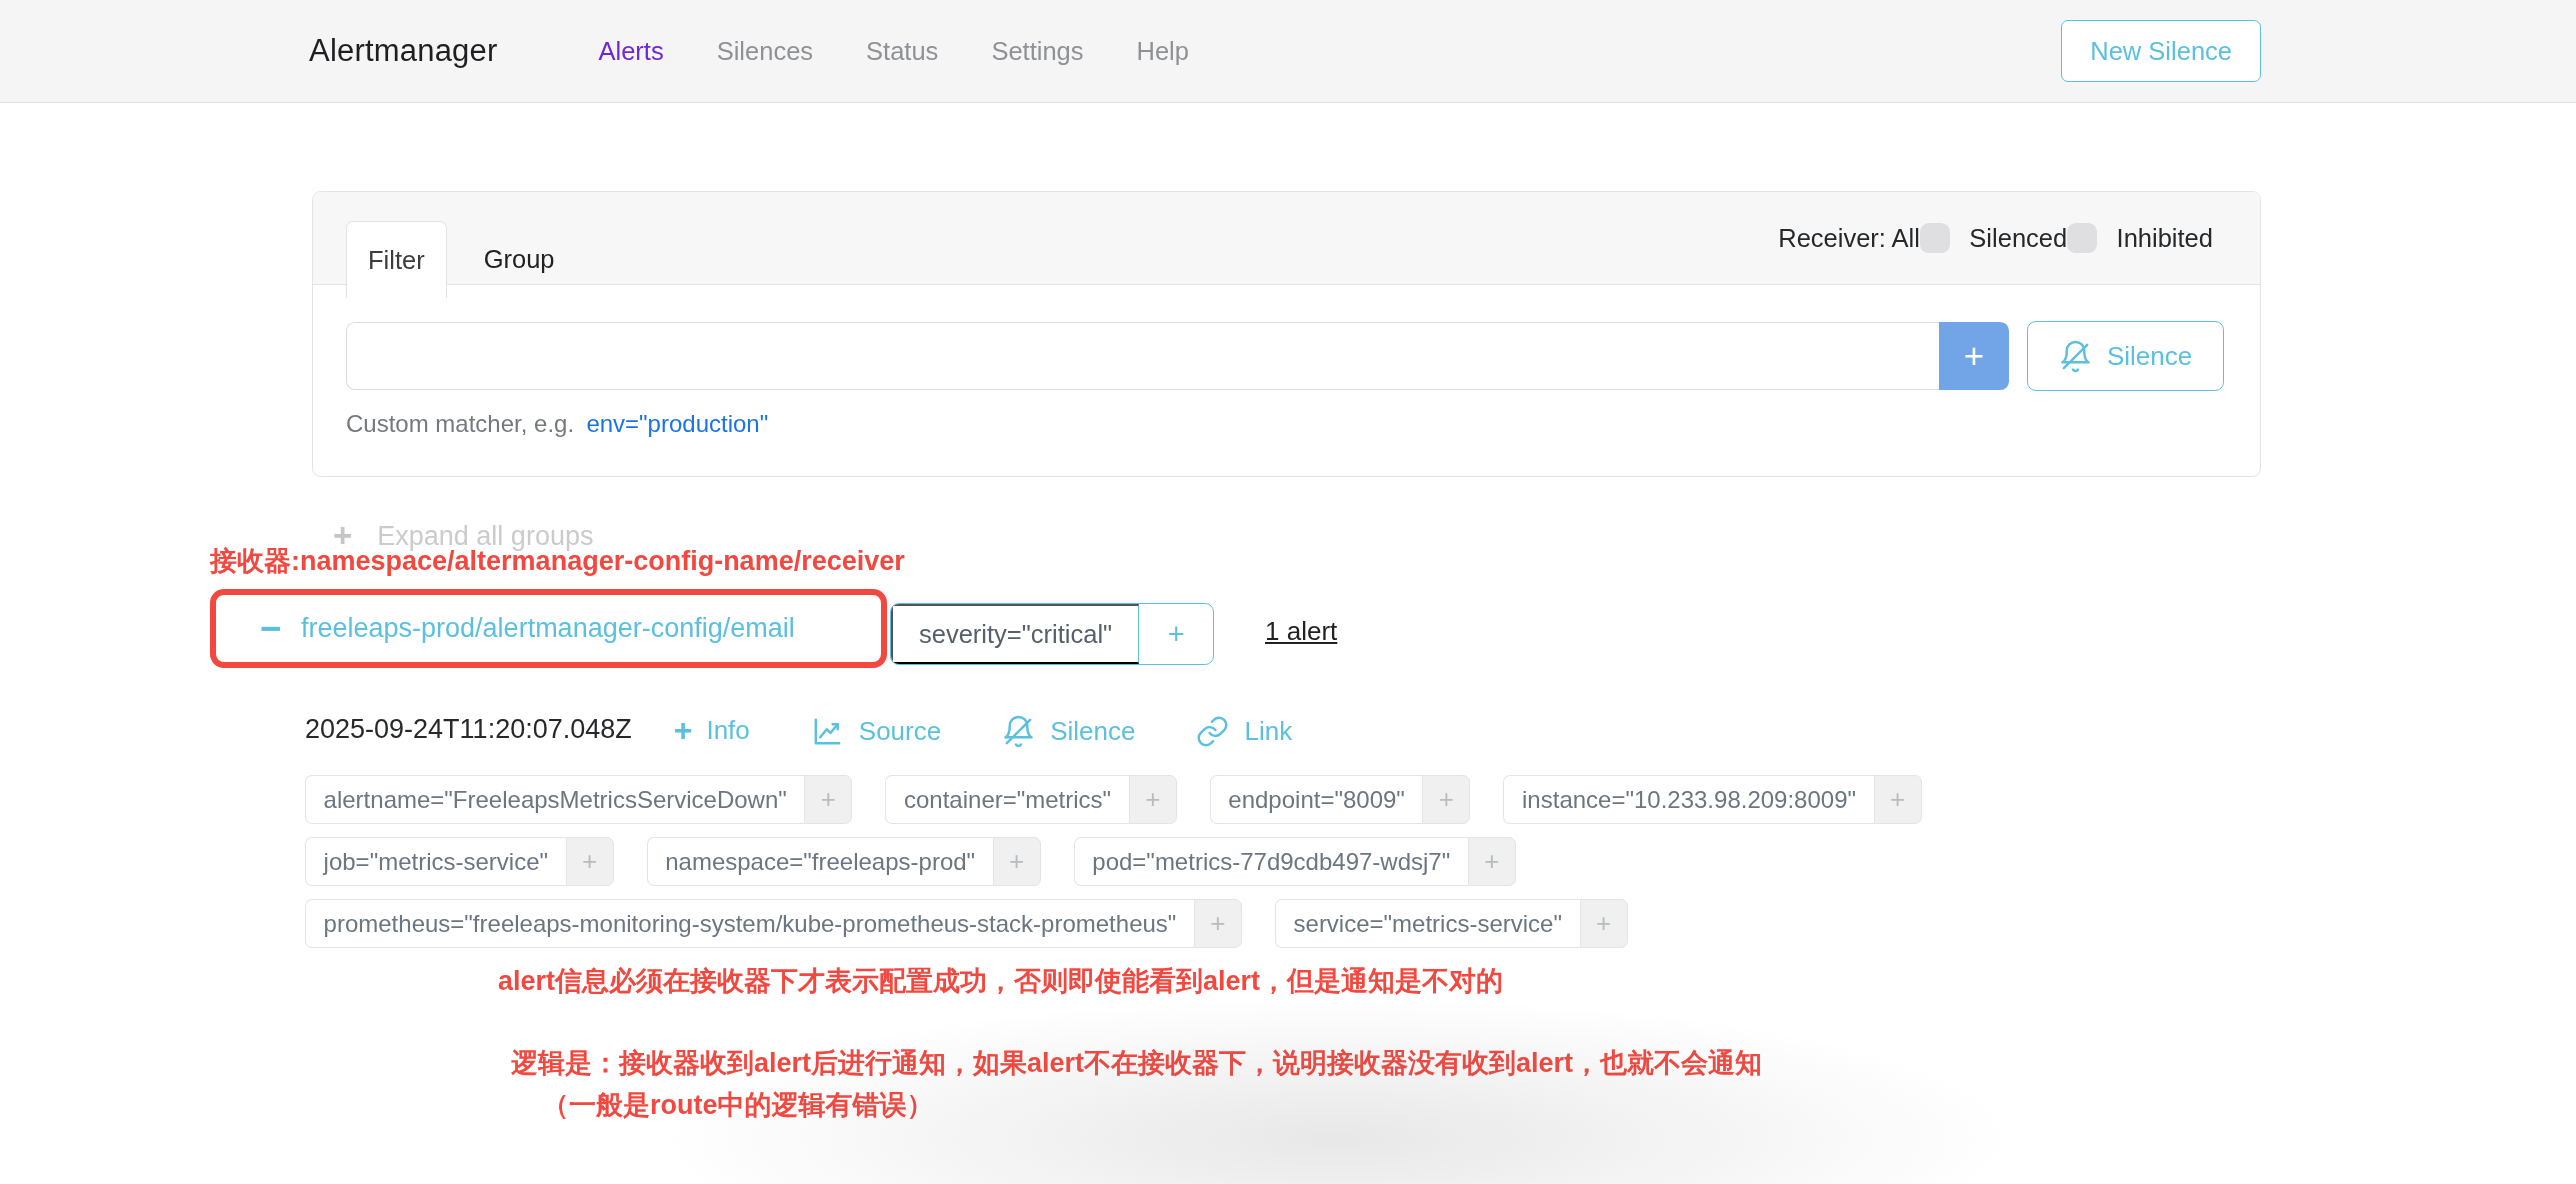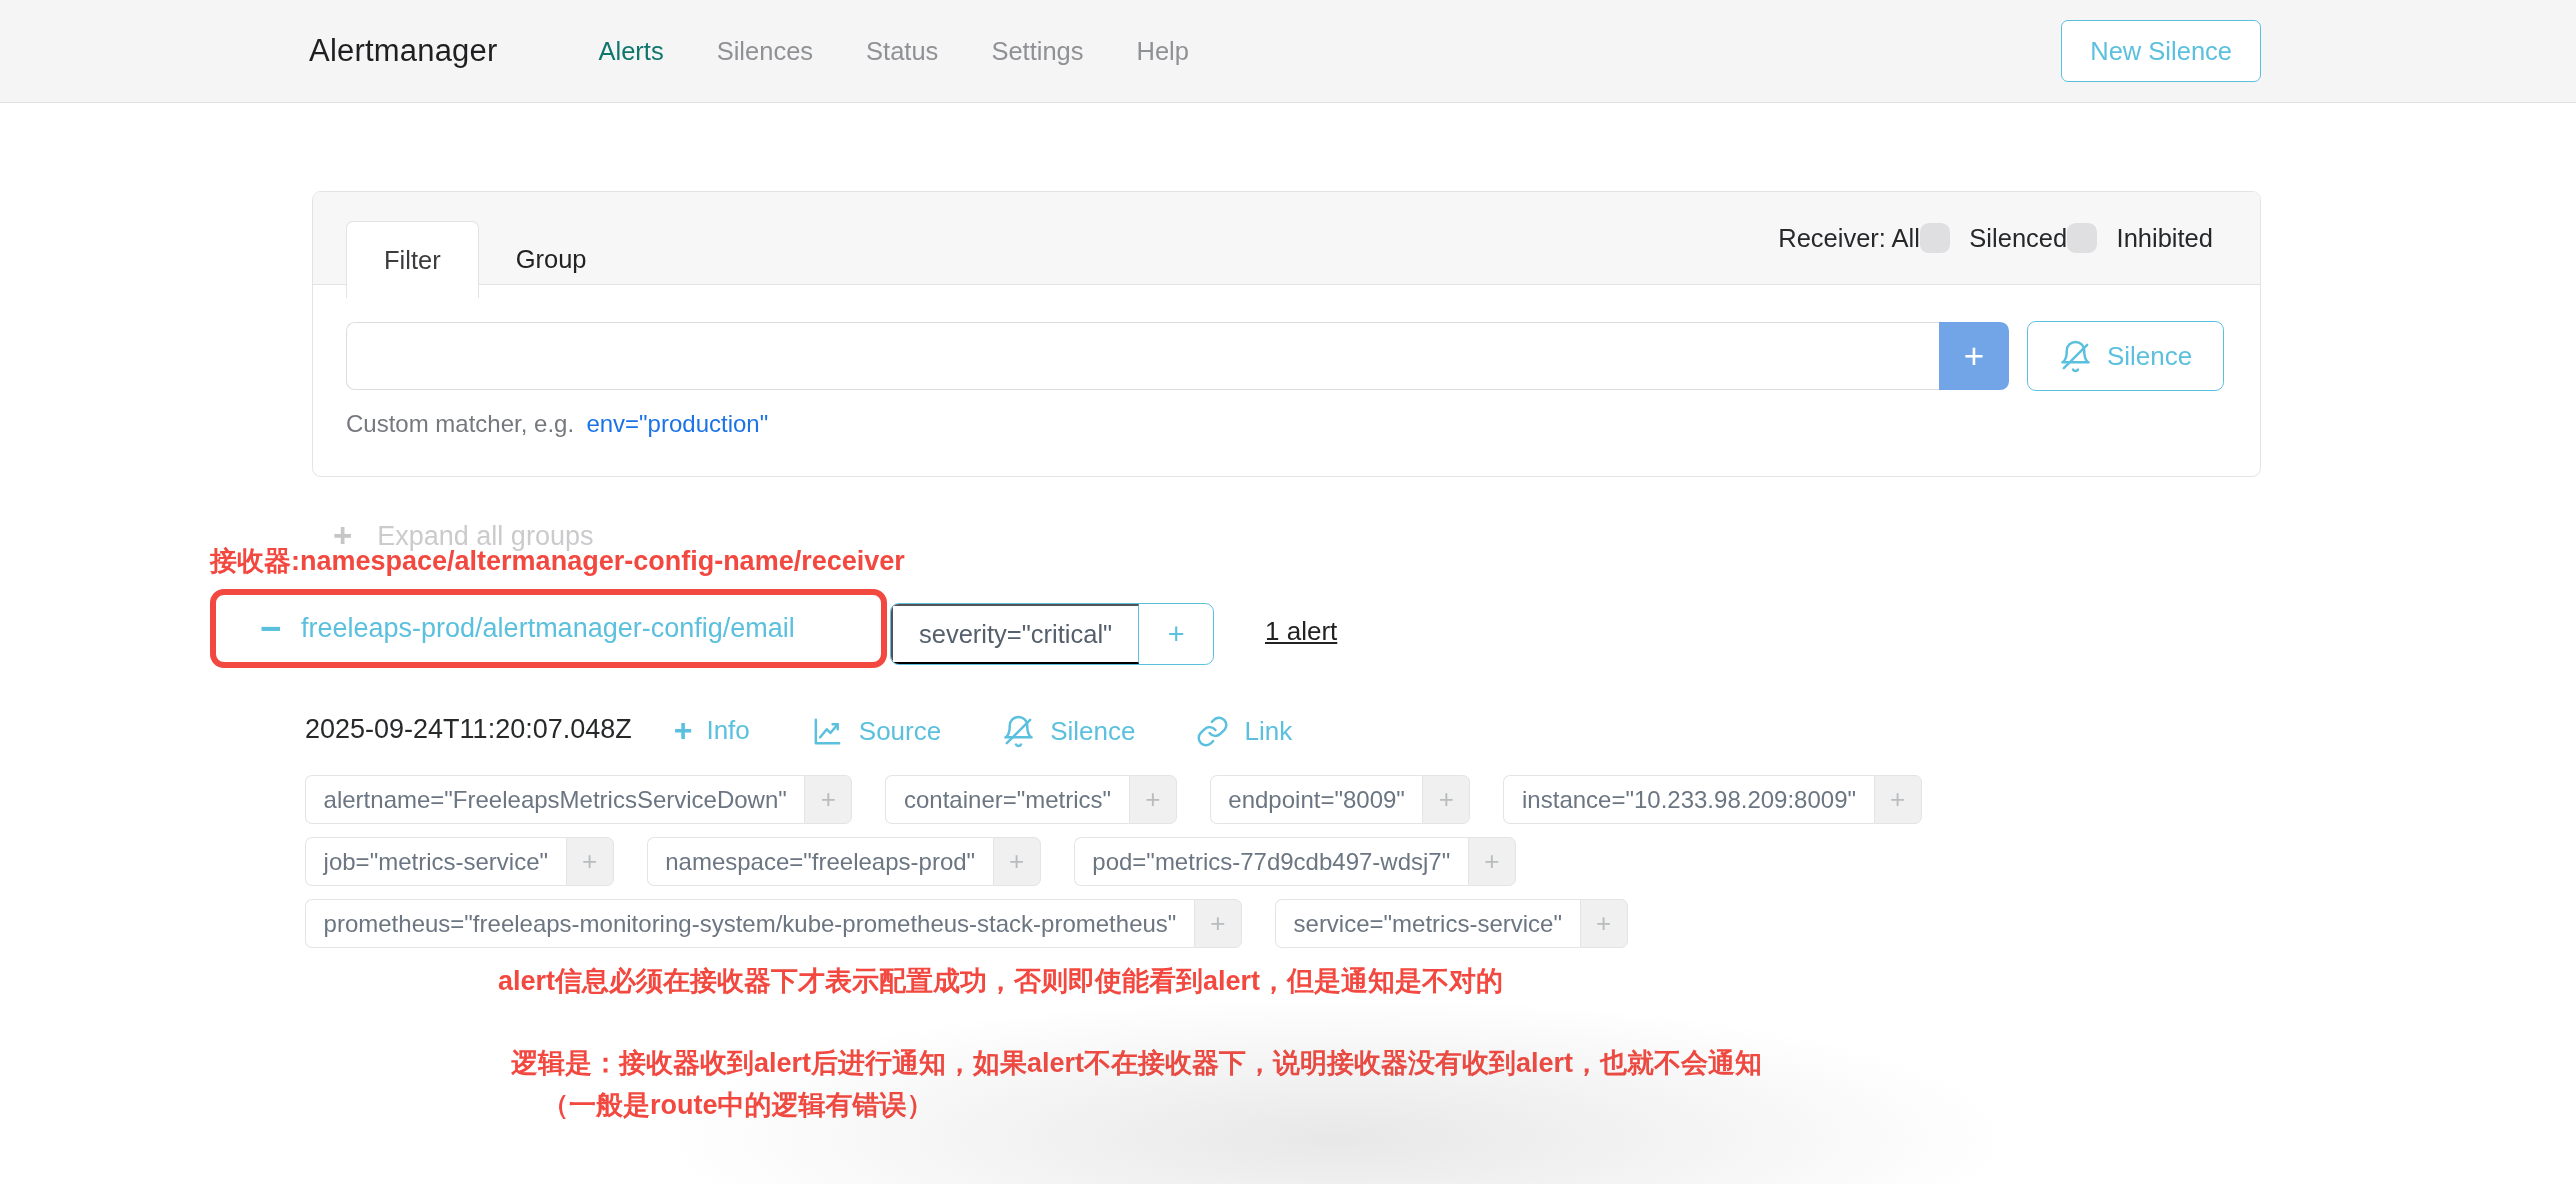--- a/index.html
+++ b/index.html
@@ -11,21 +11,21 @@
 
   
   .navbar {
     position:absolute; top:0; left:0; width:2576px; height:103px;
     background:#f5f5f6; border-bottom:1.8px solid #e1e1e4;
     display:flex; align-items:center; padding:0 315px 0 309px;
   }
   .brand { font-size:31px; font-weight:500; color:#1f1f21; letter-spacing:0.2px; }
   .nav-items { display:flex; align-items:center; margin-left:48px; }
   .nav-item { font-size:25.5px; color:#8f9194; margin-left:53px; text-decoration:none; cursor:pointer; }
-  .nav-item.active { color:#0f766e; }
+  .nav-item.active { color:#6d28d9; }
   .spacer { flex:1; }
   .new-silence-btn {
     height:62px; padding:0 28px; background:#fff;
     border:1.8px solid #5bc0de; border-radius:7px;
     color:#5bc0de; font-size:25.5px; display:flex; align-items:center; cursor:pointer;
     font-family:"Liberation Sans", sans-serif;
     margin-left:32px;
   }
 
   
@@ -35,21 +35,21 @@
   }
   .panel-header {
     height:93px; background:#f7f7f8; border-bottom:1.8px solid #e3e3e6;
     border-radius:7px 7px 0 0;
     display:flex; align-items:center; padding:0 47px 0 33px; position:relative;
   }
   .tabs { display:flex; align-self:flex-end; height:100%; align-items:flex-end; }
   .tab { font-size:25.5px; cursor:pointer; }
   .tab.active {
     background:#fff; border:1.8px solid #e3e3e6; border-bottom:none;
-    border-radius:7px 7px 0 0; padding:0 37px; height:77px; margin-bottom:-14px;
+    border-radius:7px 7px 0 0; padding:0 21px; height:77px; margin-bottom:-14px;
     display:flex; align-items:center; color:#3c3c3e; position:relative; z-index:2;
   }
   .tab.inactive { padding:0 37px; height:77px; margin-bottom:-14px; display:flex; align-items:center; color:#222; }
   .header-right { margin-left:auto; display:flex; align-items:center; font-size:25.5px; color:#26282a; }
   .checkbox-group { display:flex; align-items:center; cursor:pointer; }
   .checkbox { width:30px; height:30px; background:#dfdfe1; border-radius:8.8px; margin-right:19.4px; }
 
   .panel-body { padding:36px 33px 0 33px; }
   .input-row { display:flex; align-items:center; }
   .input-group { display:flex; width:1663px; }

